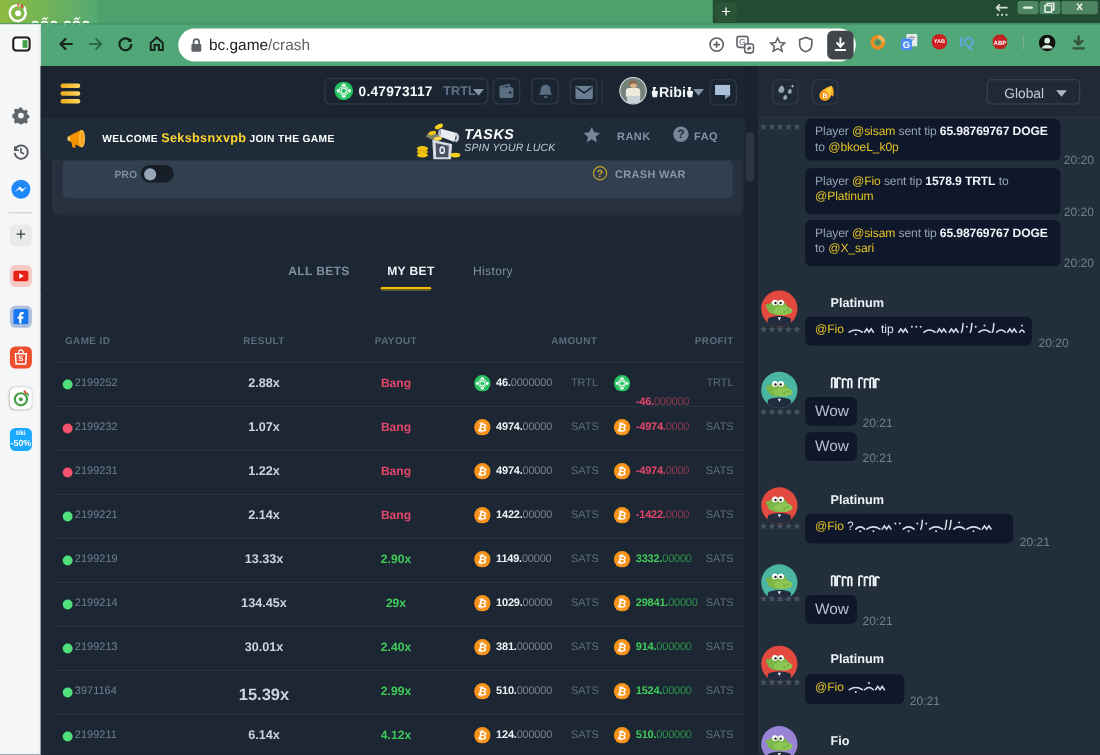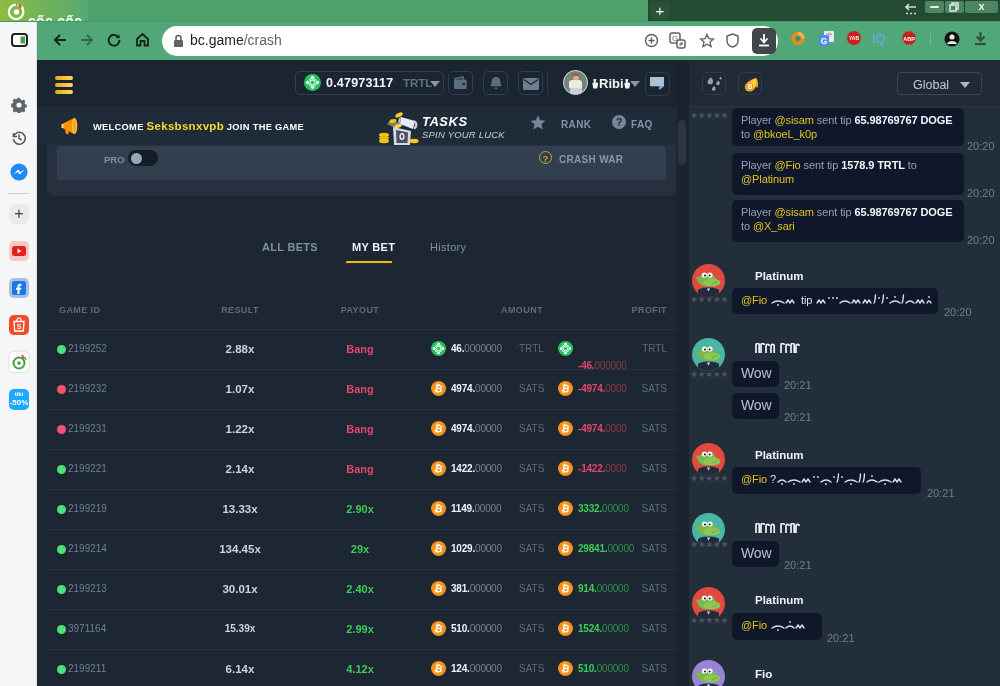--- a/index.html
+++ b/index.html
@@ -464,21 +464,21 @@
       <div class="cell" style="left:482px;top:523px;color:#5c6d80;">SATS</div>
       <svg class="abs" style="left:521px;top:521px" width="15" height="15" viewBox="0 0 15 15">
             <circle cx="7.5" cy="7.5" r="7.5" fill="#f7931a"></circle>
             <text x="7.5" y="11" text-anchor="middle" font-size="10" font-weight="bold" fill="#fff" font-family="Liberation Sans" transform="rotate(12 7.5 7.5)">₿</text>
           </svg>
       <div class="cell num" style="left:541px;top:523px;color:#3ecb5a;font-weight:bold;">914.<span style="color:#2c8f4d;font-weight:normal">000000</span></div>
       <div class="cell" style="left:580px;top:523px;width:50px;text-align:right;color:#5c6d80;">SATS</div>
       <div class="divider" style="top:549px"></div>
       <div class="abs" style="left:20px;top:565px;width:9px;height:9px;border-radius:50%;background:#4fe07b"></div>
       <div class="cell" style="left:31px;top:563px;color:#6d8095;">3971164</div>
-      <div class="cell" style="left:153px;top:563px;width:100px;text-align:center;color:#c9d4df;font-weight:bold;font-size:10px;">15.39x</div>
+      <div class="cell" style="left:153px;top:563px;width:100px;text-align:center;color:#c9d4df;font-weight:bold;font-size:15px;">15.39x</div>
       <div class="cell" style="left:273px;top:563px;width:100px;text-align:center;color:#3ecb5a;font-weight:bold;font-size:11px;">2.99x</div>
       <svg class="abs" style="left:394px;top:561px" width="15" height="15" viewBox="0 0 15 15">
             <circle cx="7.5" cy="7.5" r="7.5" fill="#f7931a"></circle>
             <text x="7.5" y="11" text-anchor="middle" font-size="10" font-weight="bold" fill="#fff" font-family="Liberation Sans" transform="rotate(12 7.5 7.5)">₿</text>
           </svg>
       <div class="cell num" style="left:414px;top:563px;color:#eef3f8;font-weight:bold;">510.<span style="color:#76828e;font-weight:normal">000000</span></div>
       <div class="cell" style="left:482px;top:563px;color:#5c6d80;">SATS</div>
       <svg class="abs" style="left:521px;top:561px" width="15" height="15" viewBox="0 0 15 15">
             <circle cx="7.5" cy="7.5" r="7.5" fill="#f7931a"></circle>
             <text x="7.5" y="11" text-anchor="middle" font-size="10" font-weight="bold" fill="#fff" font-family="Liberation Sans" transform="rotate(12 7.5 7.5)">₿</text>

